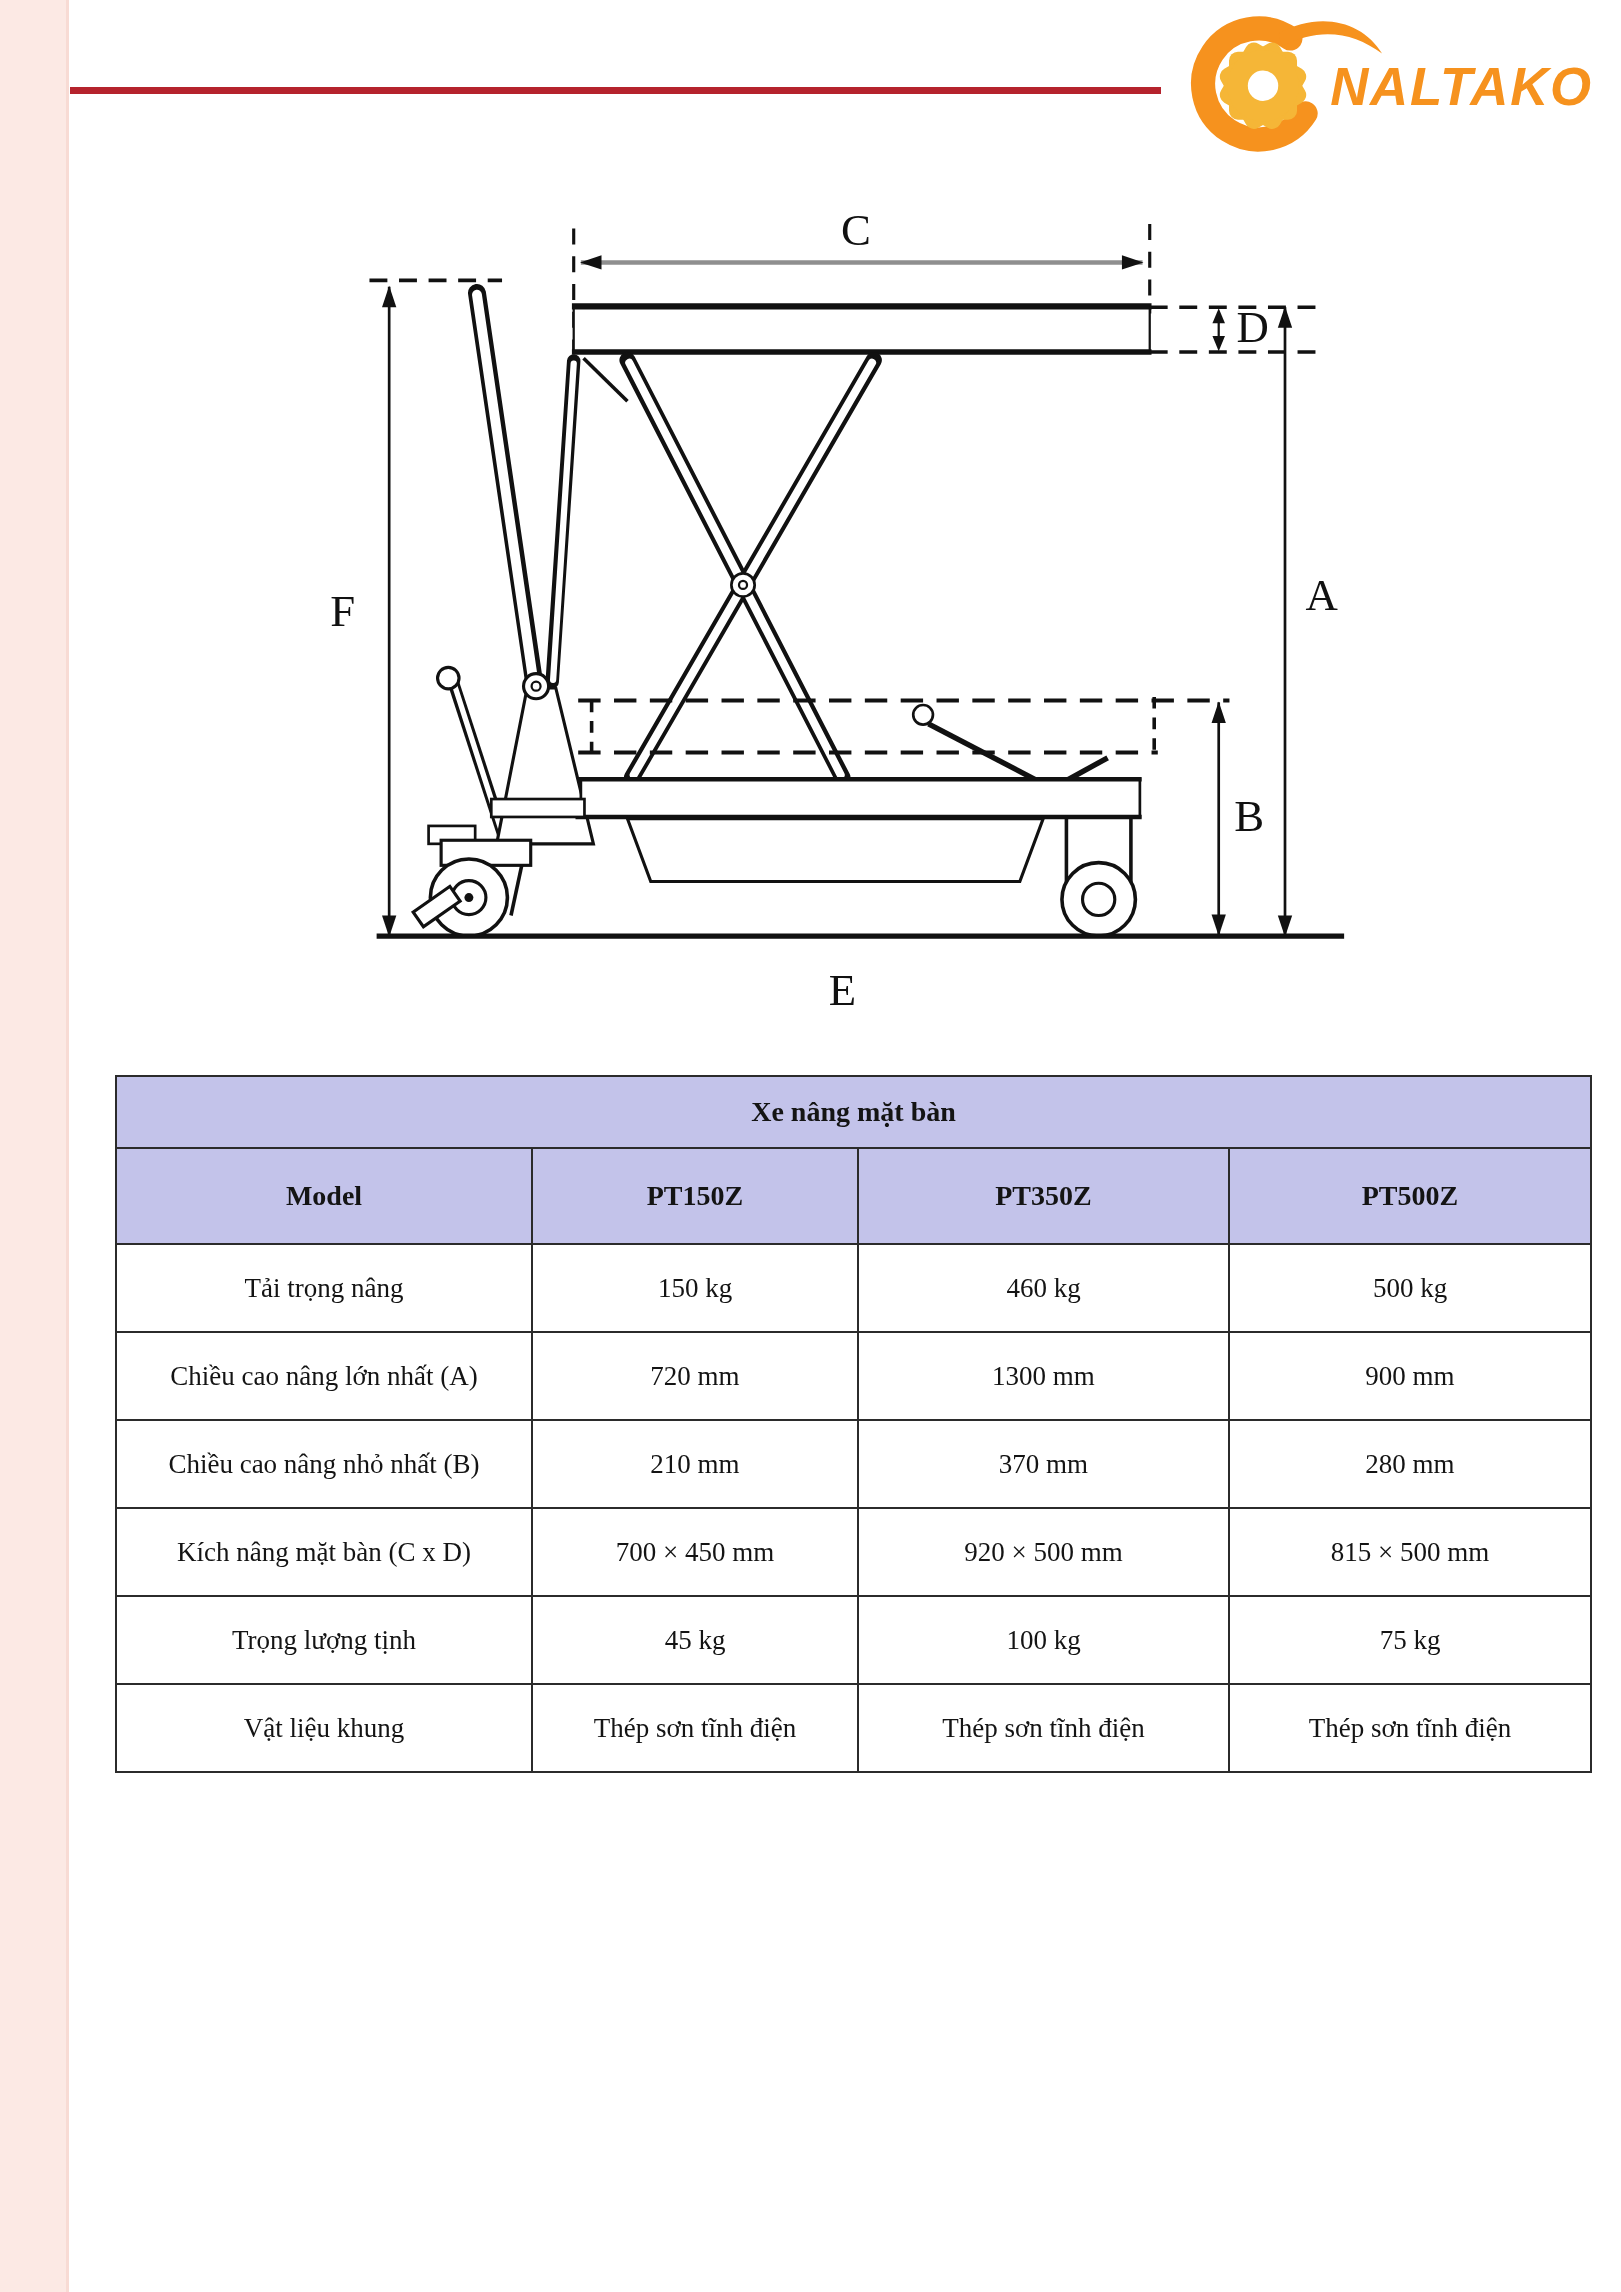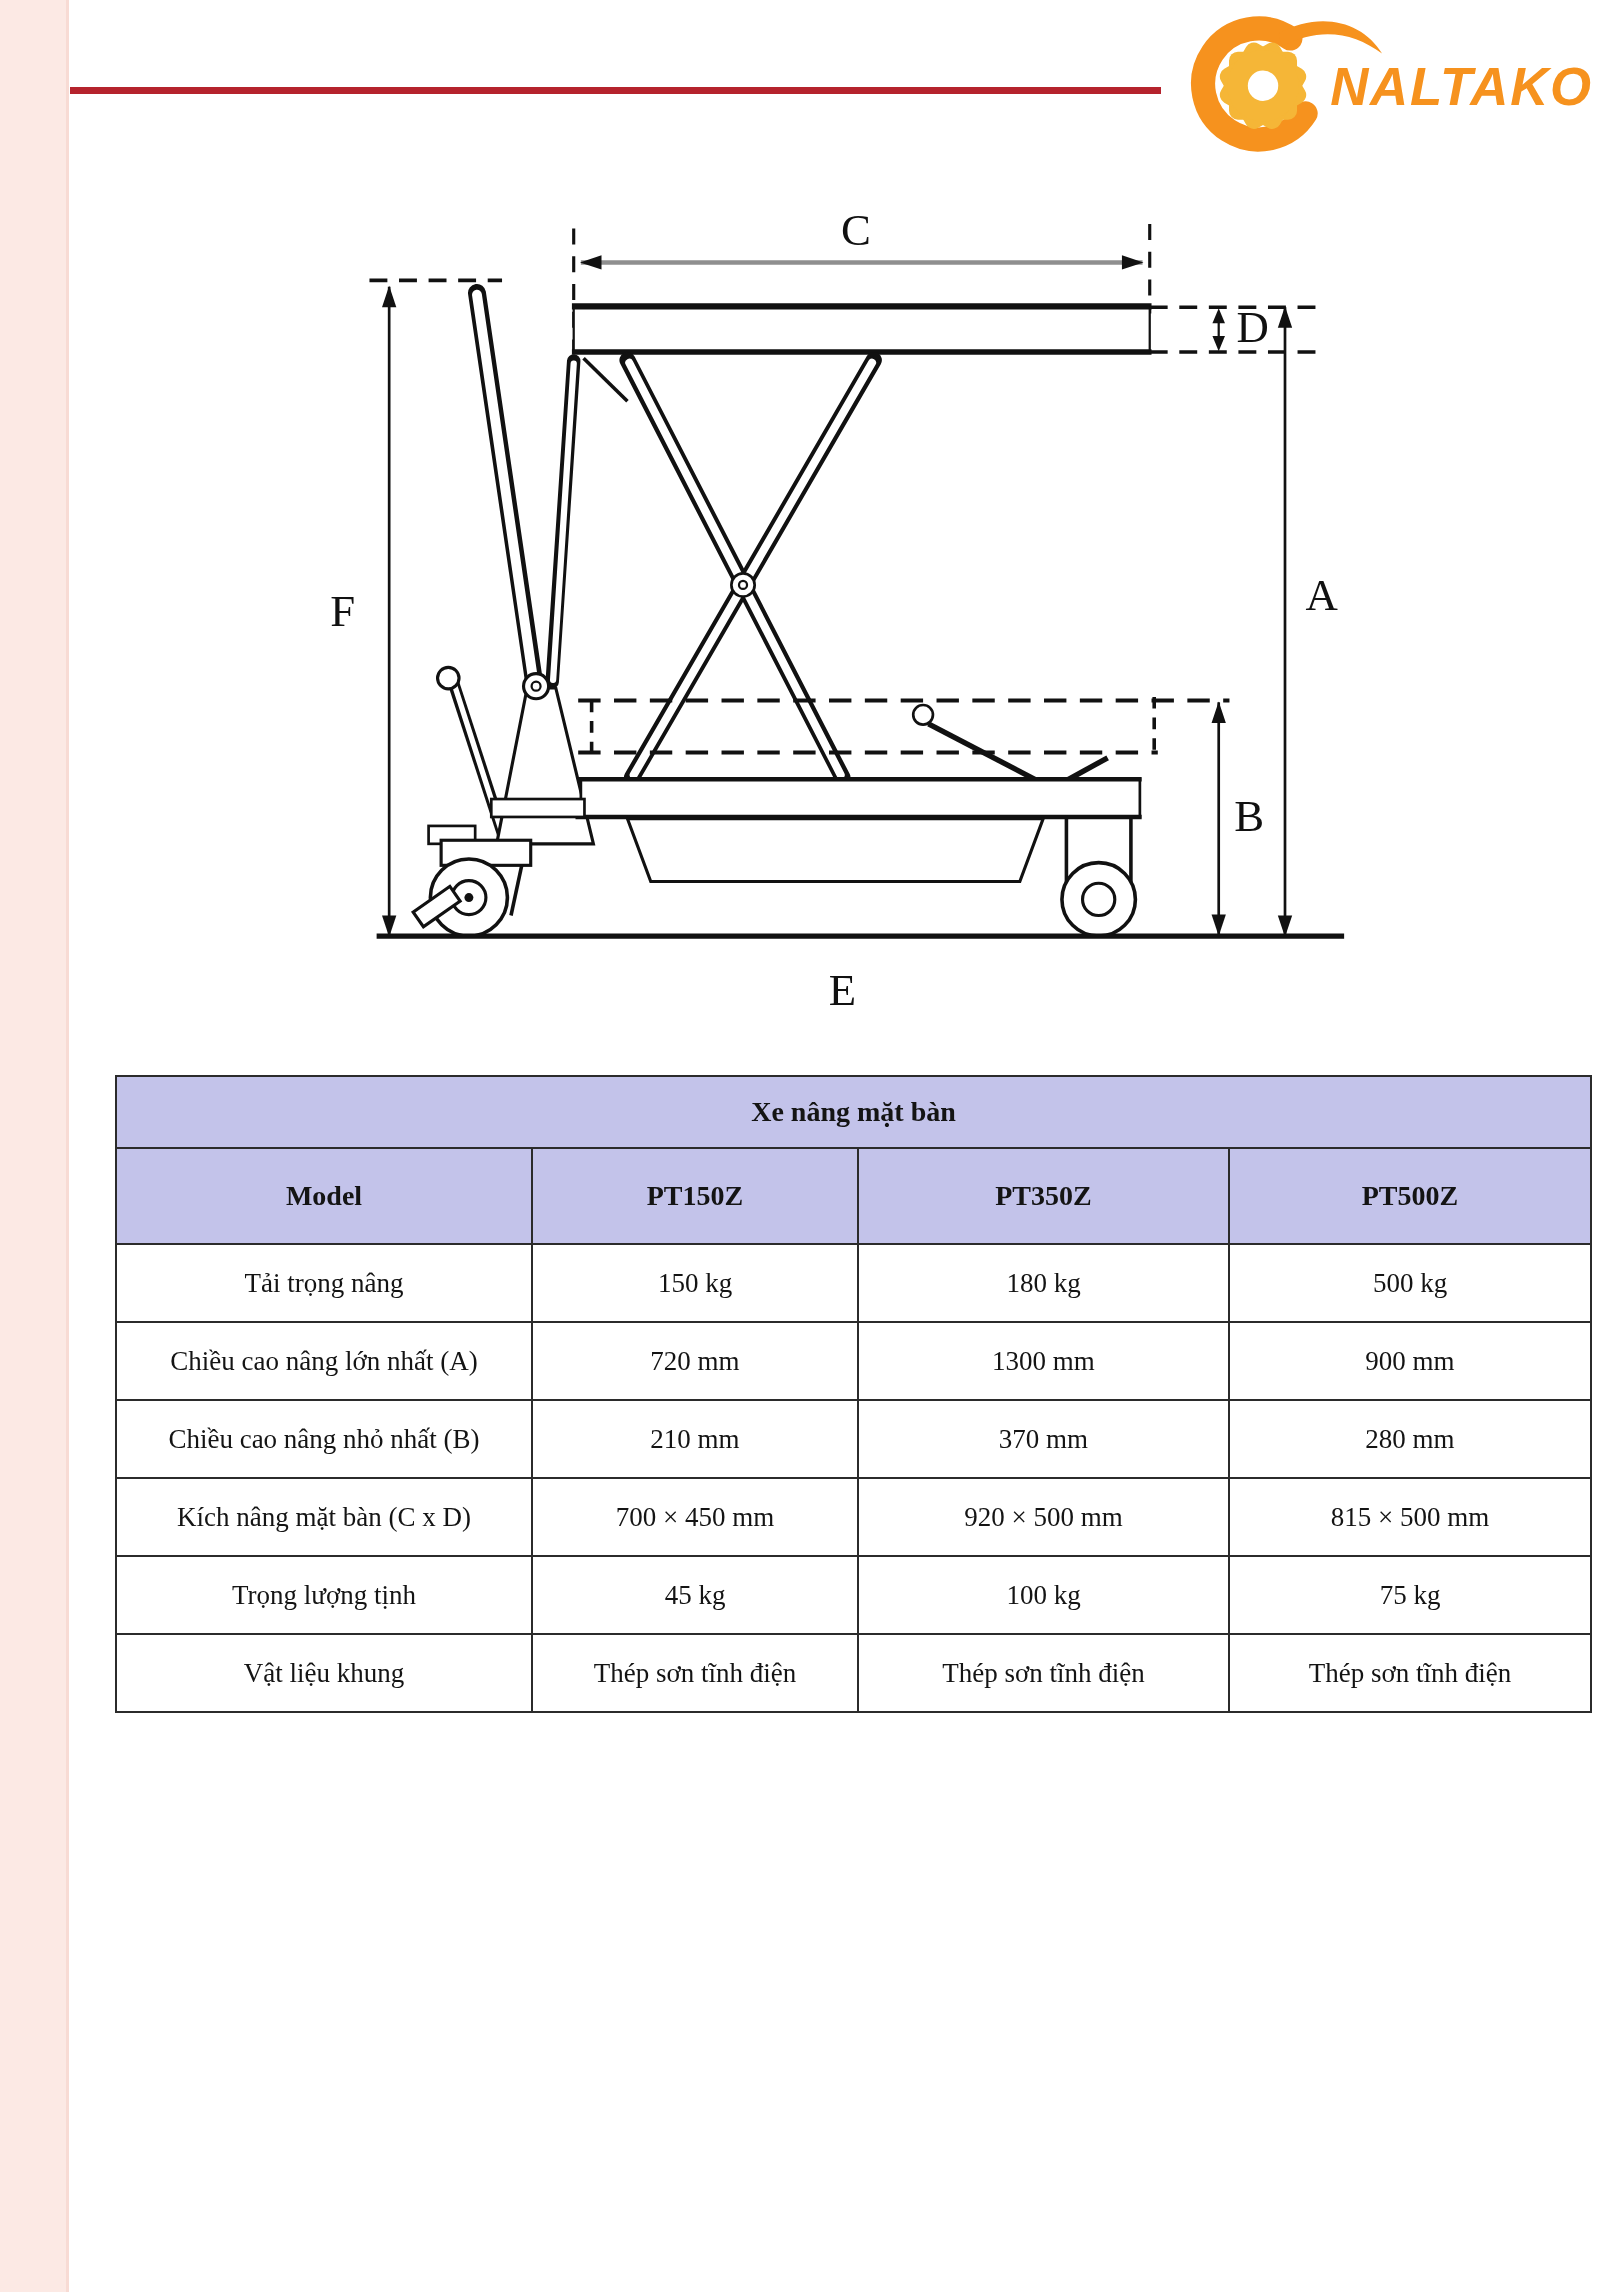--- a/index.html
+++ b/index.html
@@ -20,21 +20,21 @@
   .dim-label{font-family:"Liberation Serif",serif;font-size:50px;fill:#111;}
   .spec-table{
     position:absolute;left:115px;top:1075px;width:1474px;
     border-collapse:collapse;table-layout:fixed;
     font-family:"Liberation Serif",serif;font-size:27px;color:#141414;
   }
   .spec-table td{
     border:2.2px solid #2b2b2b;text-align:center;vertical-align:middle;
     padding:0 5.4px;overflow:hidden;margin-top:12px;
   }
-  .spec-table tr{height:78px;}
+  .spec-table tr{height:88px;}
   tr.banner-row{height:72px;}
   tr.model-row{height:96px;}
   .banner-row td,.model-row td{background:#c3c3ea;font-weight:bold;font-size:28px;}
   .outer{border:2.7px solid #222;}
 </style>
 </head>
 <body>
 
 <div class="pink-strip"></div>
 <div class="red-rule"></div>
@@ -175,21 +175,21 @@
   </tr>
   <tr class="model-row">
     <td>Model</td>
     <td>PT150Z</td>
     <td>PT350Z</td>
     <td>PT500Z</td>
   </tr>
   <tr>
     <td>Tải trọng nâng</td>
     <td>150 kg</td>
-    <td>180 kg</td>
+    <td>460 kg</td>
     <td>500 kg</td>
   </tr>
   <tr>
     <td>Chiều cao nâng lớn nhất (A)</td>
     <td>720 mm</td>
     <td>1300 mm</td>
     <td>900 mm</td>
   </tr>
   <tr>
     <td>Chiều cao nâng nhỏ nhất (B)</td>

